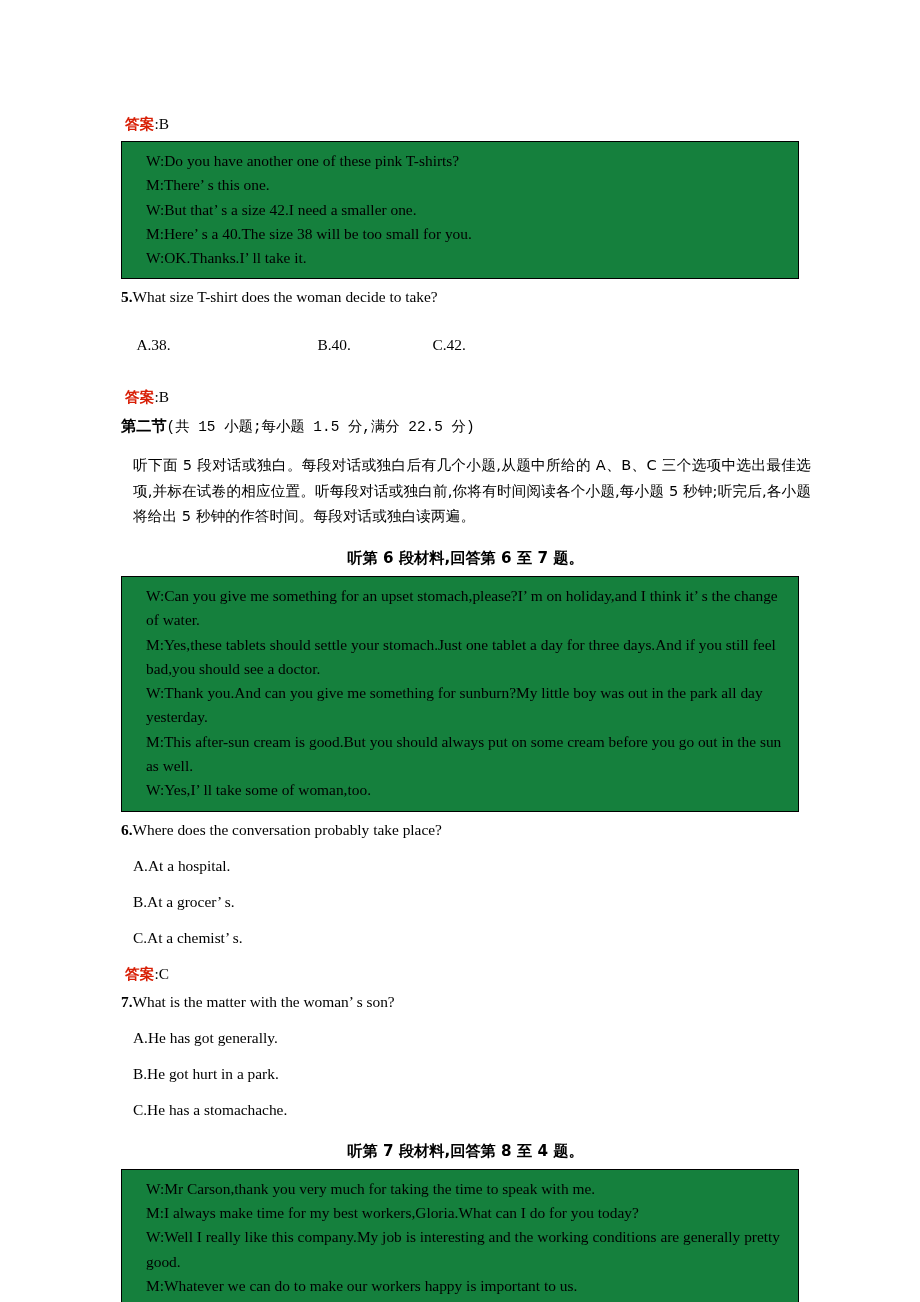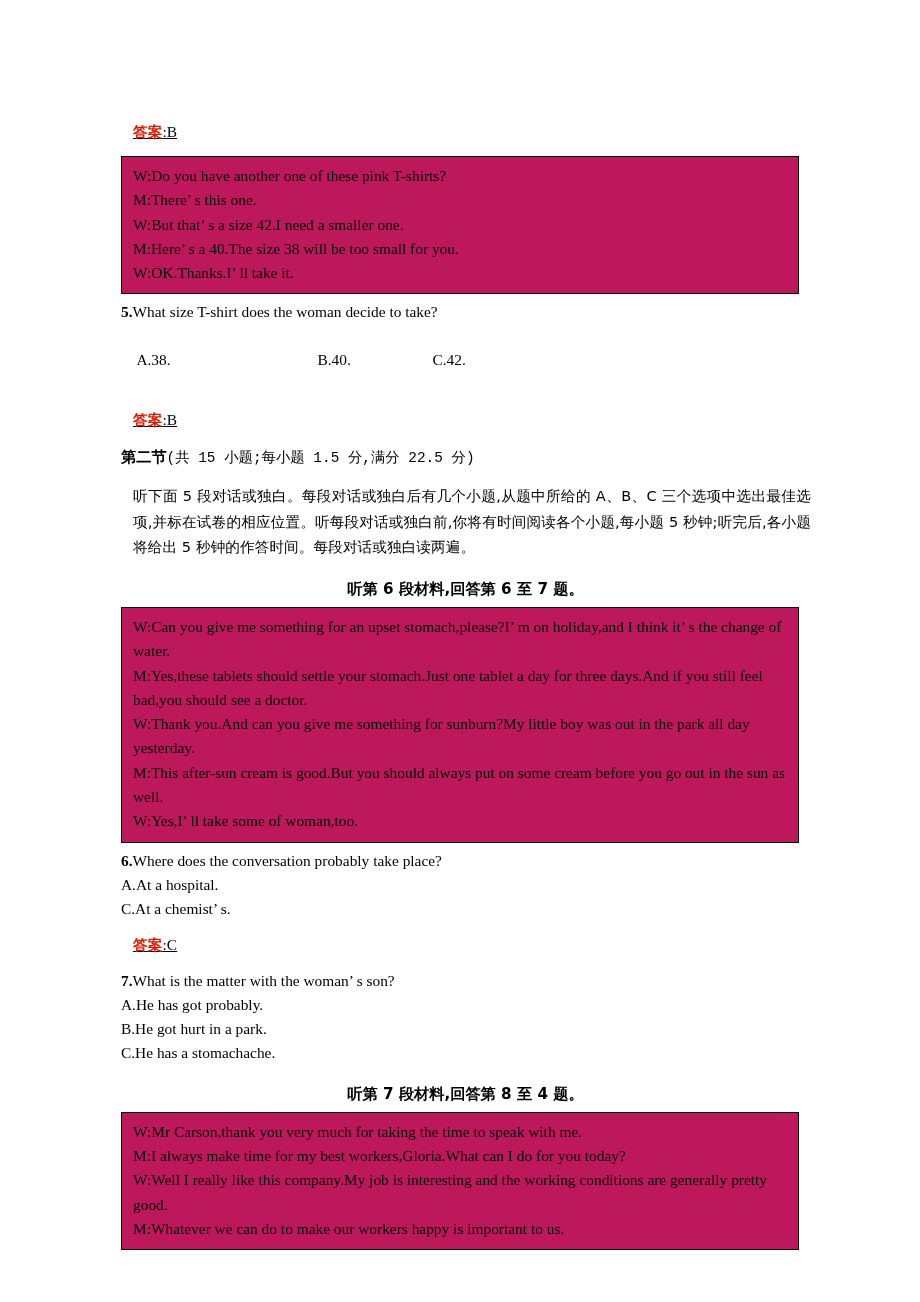--- a/index.html
+++ b/index.html
@@ -18,45 +18,44 @@
     position: relative;
     width: 920px;
     height: 1302px;
     box-sizing: border-box;
     padding: 108px 110px 0 121px;
   }
 
   .answer-line {
     font-size: 15.4px;
     line-height: 24px;
-    margin: 12px;
+    margin: 4px;
     white-space: nowrap;
-    text-decoration: underline;
   }
   .answer-label {
     color: #d81f06;
     font-weight: bold;
     font-family: "DejaVu Sans", "Liberation Sans", sans-serif;
     font-size: 14.6px;
     letter-spacing: 0.2px;
   }
   .answer-value {
     color: #000000;
     font-family: "Liberation Serif", serif;
     font-size: 15.4px;
   }
 
   
   .transcript-box {
     border: 1.6px solid #000000;
     box-sizing: border-box;
     width: 678px;
-    padding: 7px 11px 8px 11px;
+    padding: 7px 11px 8px 24px;
     margin: 5px 0 6px 0;
-    background: #be185d;
+    background: #15803d;
   }
   .transcript-line {
     font-size: 15.4px;
     line-height: 24.3px;
     margin: 0;
     text-align: left;
   }
 
   
   .question {
@@ -64,21 +63,21 @@
     line-height: 24px;
     margin: 0;
     white-space: nowrap;
   }
   .qnum {
     font-weight: bold;
   }
   .option {
     font-size: 15.4px;
     line-height: 24px;
-    margin: 0;
+    margin: 12px;
     white-space: nowrap;
   }
   .options-inline {
     font-size: 15.4px;
     line-height: 24px;
     margin: 0;
     white-space: pre;
   }
   .opt-col-a { display: inline-block; width: 181px; }
   .opt-col-b { display: inline-block; width: 115px; }
@@ -157,29 +156,30 @@
     <p class="transcript-line">M:Yes,these tablets should settle your stomach.Just one tablet a day for three days.And if you still feel bad,you should see a doctor.</p>
     <p class="transcript-line">W:Thank you.And can you give me something for sunburn?My little boy was out in the park all day yesterday.</p>
     <p class="transcript-line">M:This after-sun cream is good.But you should always put on some cream before you go out in the sun as well.</p>
     <p class="transcript-line">W:Yes,I’ ll take some of woman,too.</p>
   </div>
 
   <p class="question">
     <span class="qnum">6.</span><span>Where does the conversation probably take place?</span>
   </p>
   <p class="option">A.At a hospital.</p>
+  <p class="option">B.At a grocer’ s.</p>
   <p class="option">C.At a chemist’ s.</p>
   <p class="answer-line">
     <span class="answer-label">答案</span><span class="answer-value">:C</span>
   </p>
 
   <p class="question">
     <span class="qnum">7.</span><span>What is the matter with the woman’ s son?</span>
   </p>
-  <p class="option">A.He has got probably.</p>
+  <p class="option">A.He has got generally.</p>
   <p class="option">B.He got hurt in a park.</p>
   <p class="option">C.He has a stomachache.</p>
 
   <p class="material-head">听第 7 段材料,回答第 8 至 4 题。</p>
 
   <div class="transcript-box">
     <p class="transcript-line">W:Mr Carson,thank you very much for taking the time to speak with me.</p>
     <p class="transcript-line">M:I always make time for my best workers,Gloria.What can I do for you today?</p>
     <p class="transcript-line">W:Well I really like this company.My job is interesting and the working conditions are generally pretty good.</p>
     <p class="transcript-line">M:Whatever we can do to make our workers happy is important to us.</p>

